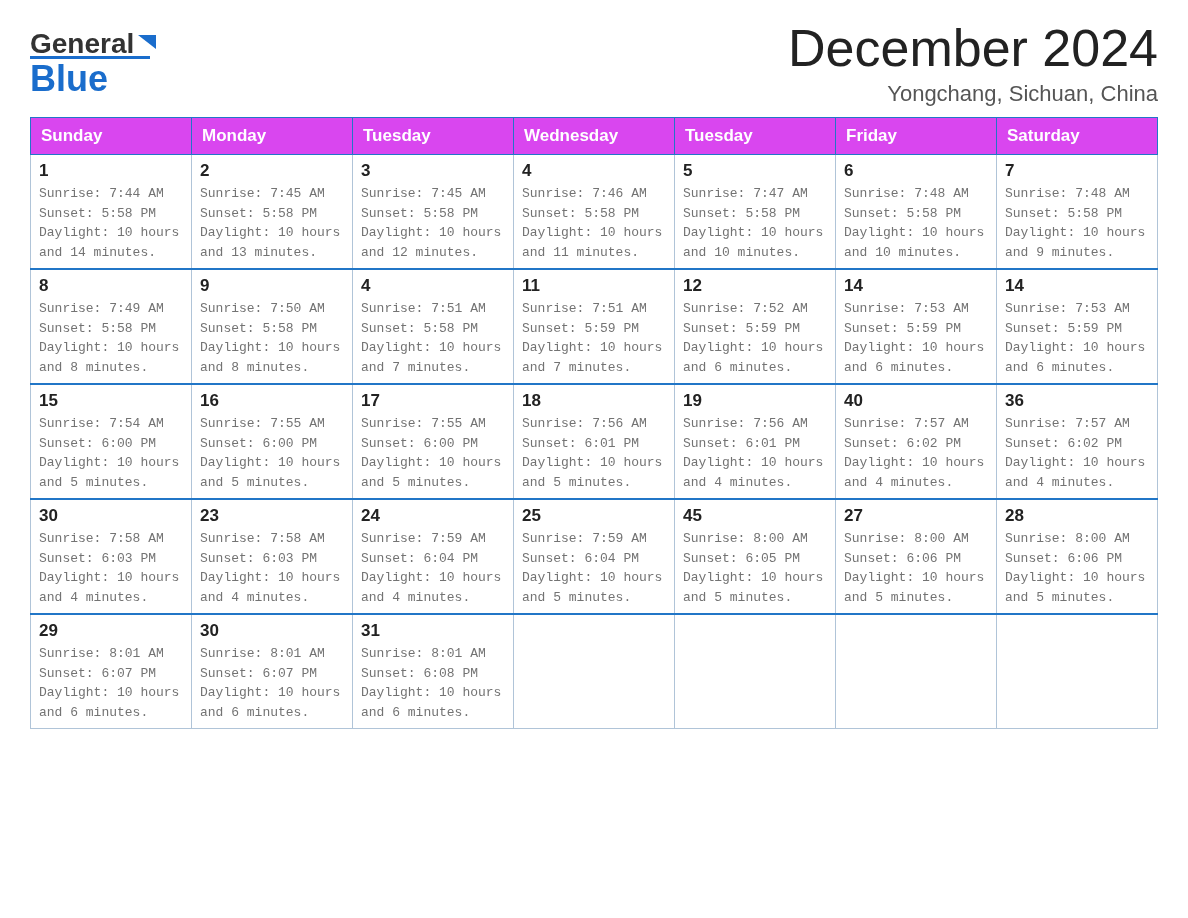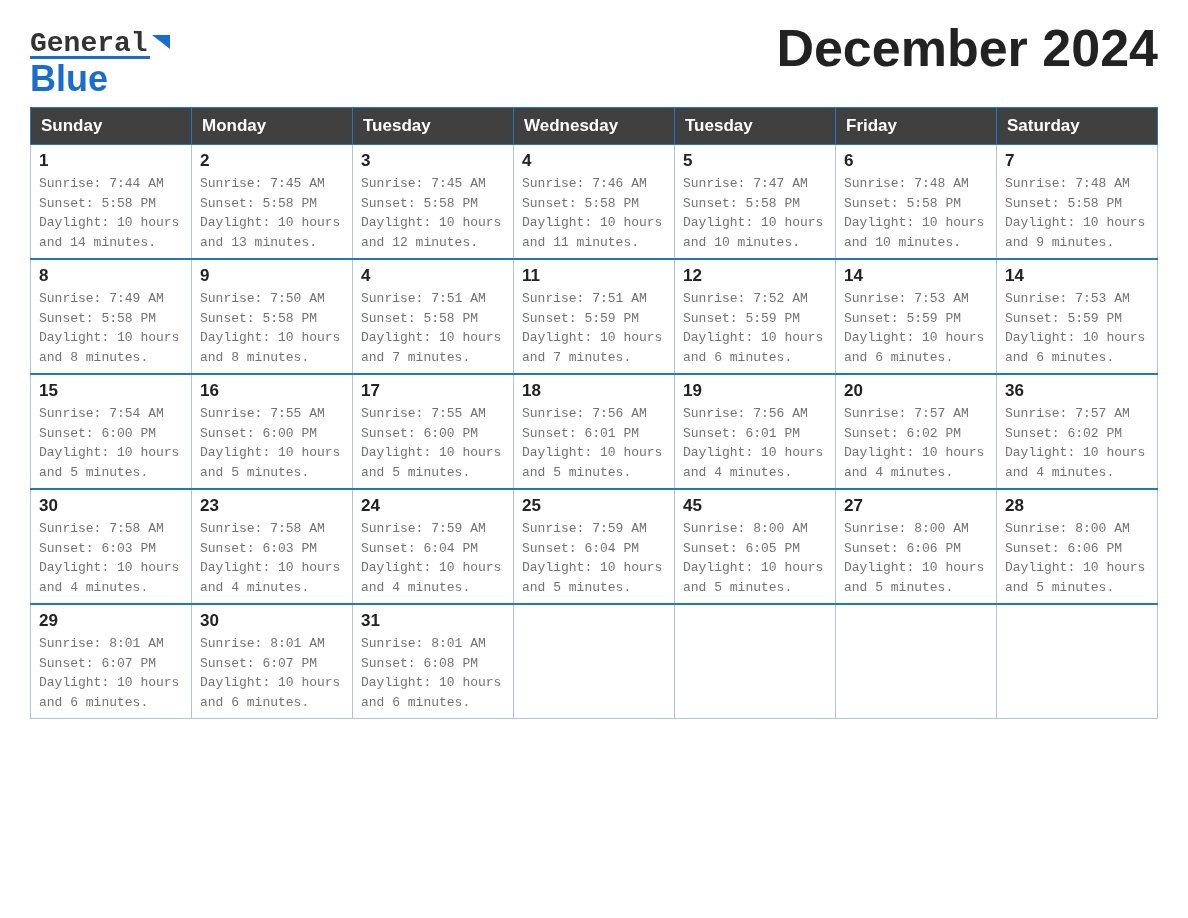--- a/index.html
+++ b/index.html
@@ -20,49 +20,48 @@
       display: flex;
       flex-direction: column;
       align-items: flex-start;
       padding-top: 10px;
     }
     .logo-general {
       font-size: 28px;
       font-weight: bold;
       color: #333;
       line-height: 1;
-      font-family: Liberation Mono, monospace;
     }
     .logo-blue {
       font-size: 36px;
       font-weight: bold;
       color: #1a6dcc;
       line-height: 1;
     }
     .title-area {
       text-align: right;
     }
     .month-title {
       font-size: 52px;
-      font-weight: bold;
+      font-weight: normal;
       color: #222;
       line-height: 1.1;
     }
     .location-title {
       font-size: 22px;
       color: #555;
       margin-top: 4px;
     }
     .calendar-table {
       width: 100%;
       border-collapse: collapse;
       margin-top: 8px;
     }
     .calendar-table th {
-      background: #404040;
+      background: #d946ef;
       color: #fff;
       font-size: 17px;
       font-weight: bold;
       padding: 8px 10px;
       text-align: left;
       border: 1px solid #2176c7;
     }
     .calendar-table td {
       vertical-align: top;
       border: 1px solid #b0c4d8;
@@ -106,20 +105,21 @@
         </svg>
       </span>
     </div>
     <div style="display:flex; align-items:center; margin-top:-4px;">
       <div style="height:3px; background:#1a6dcc; width:100%; min-width:120px; margin-top:2px; margin-bottom:2px;"></div>
     </div>
     <span class="logo-blue">Blue</span>
   </div>
   <div class="title-area">
     <div class="month-title">December 2024</div>
+    <div class="location-title">Yongchang, Sichuan, China</div>
   </div>
 </div>
 
 <table class="calendar-table">
   <thead>
     <tr>
       <th>Sunday</th>
       <th>Monday</th>
       <th>Tuesday</th>
       <th>Wednesday</th>
@@ -204,21 +204,21 @@
       </td>
         <td>
         <span class="day-number">18</span>
         <span class="day-info">Sunrise: 7:56 AM<br>Sunset: 6:01 PM<br>Daylight: 10 hours<br>and 5 minutes.</span>
       </td>
         <td>
         <span class="day-number">19</span>
         <span class="day-info">Sunrise: 7:56 AM<br>Sunset: 6:01 PM<br>Daylight: 10 hours<br>and 4 minutes.</span>
       </td>
         <td>
-        <span class="day-number">20</span>
+        <span class="day-number">40</span>
         <span class="day-info">Sunrise: 7:57 AM<br>Sunset: 6:02 PM<br>Daylight: 10 hours<br>and 4 minutes.</span>
       </td>
         <td>
         <span class="day-number">36</span>
         <span class="day-info">Sunrise: 7:57 AM<br>Sunset: 6:02 PM<br>Daylight: 10 hours<br>and 4 minutes.</span>
       </td>
       </tr>
       <tr class="row-separator">
         <td>
         <span class="day-number">30</span>

